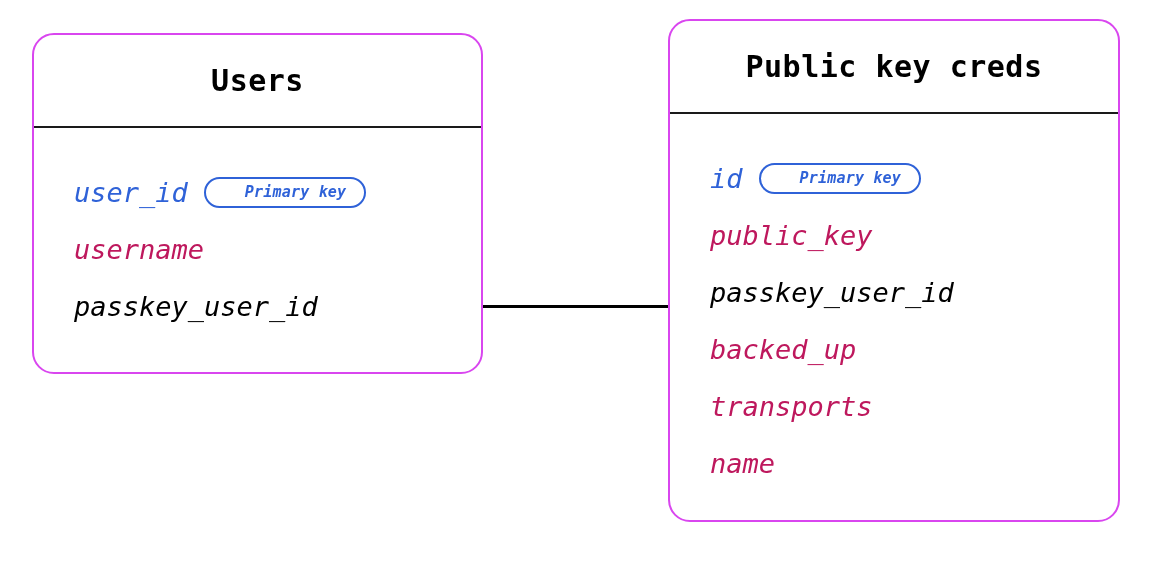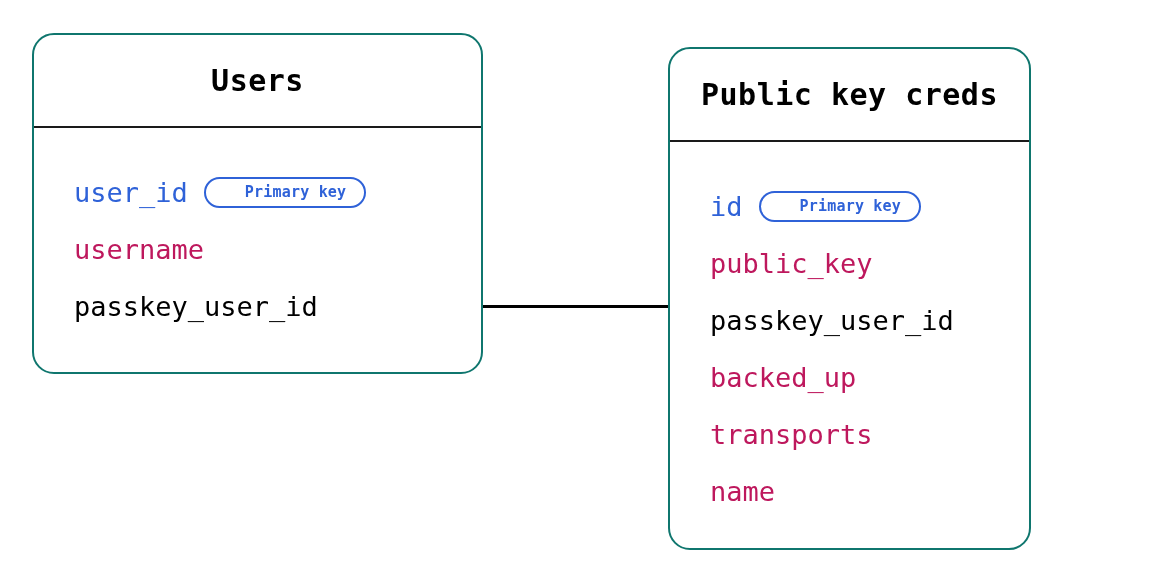--- a/index.html
+++ b/index.html
@@ -23,21 +23,21 @@
   .connector {
     position: absolute;
     background: #000000;
   }
 
   
   .entity {
     position: absolute;
     box-sizing: border-box;
     background: #ffffff;
-    border: 2px solid #0f766e;
+    border: 2px solid #d946ef;
     border-radius: 22px;
     display: flex;
     flex-direction: column;
     z-index: 2;
   }
   .entity-header {
     box-sizing: border-box;
     height: 93px;
     flex: 0 0 93px;
     border-bottom: 2px solid #1a1a1a;
@@ -51,20 +51,21 @@
     font-size: 30px;
     letter-spacing: 0.5px;
     color: #000000;
     white-space: nowrap;
   }
   .entity-fields {
     flex: 1 1 auto;
     padding: 36px 0 12px 40px;
     display: flex;
     flex-direction: column;
+    font-style: italic;
   }
   .field-row {
     height: 57px;
     display: flex;
     align-items: center;
     gap: 16px;
     white-space: nowrap;
   }
   .field-name {
     font-family: "DejaVu Sans Mono", "Liberation Mono", monospace;
@@ -122,21 +123,21 @@
         <span class="field-name">username</span>
       </div>
 
       <div class="field-row">
         <span class="field-name fk">passkey_user_id</span>
       </div>
 
     </div>
   </div>
 
-  <div class="entity" style="left:668px; top:47px; width:363px; height:503px;">
+  <div class="entity" style="left:668px; top:19px; width:452px; height:503px;">
 
     <div class="entity-header">
       <span class="entity-title">Public key creds</span>
     </div>
 
     <div class="entity-fields">
 
       <div class="field-row">
         <span class="field-name pk">id</span>
         <span class="badge">

